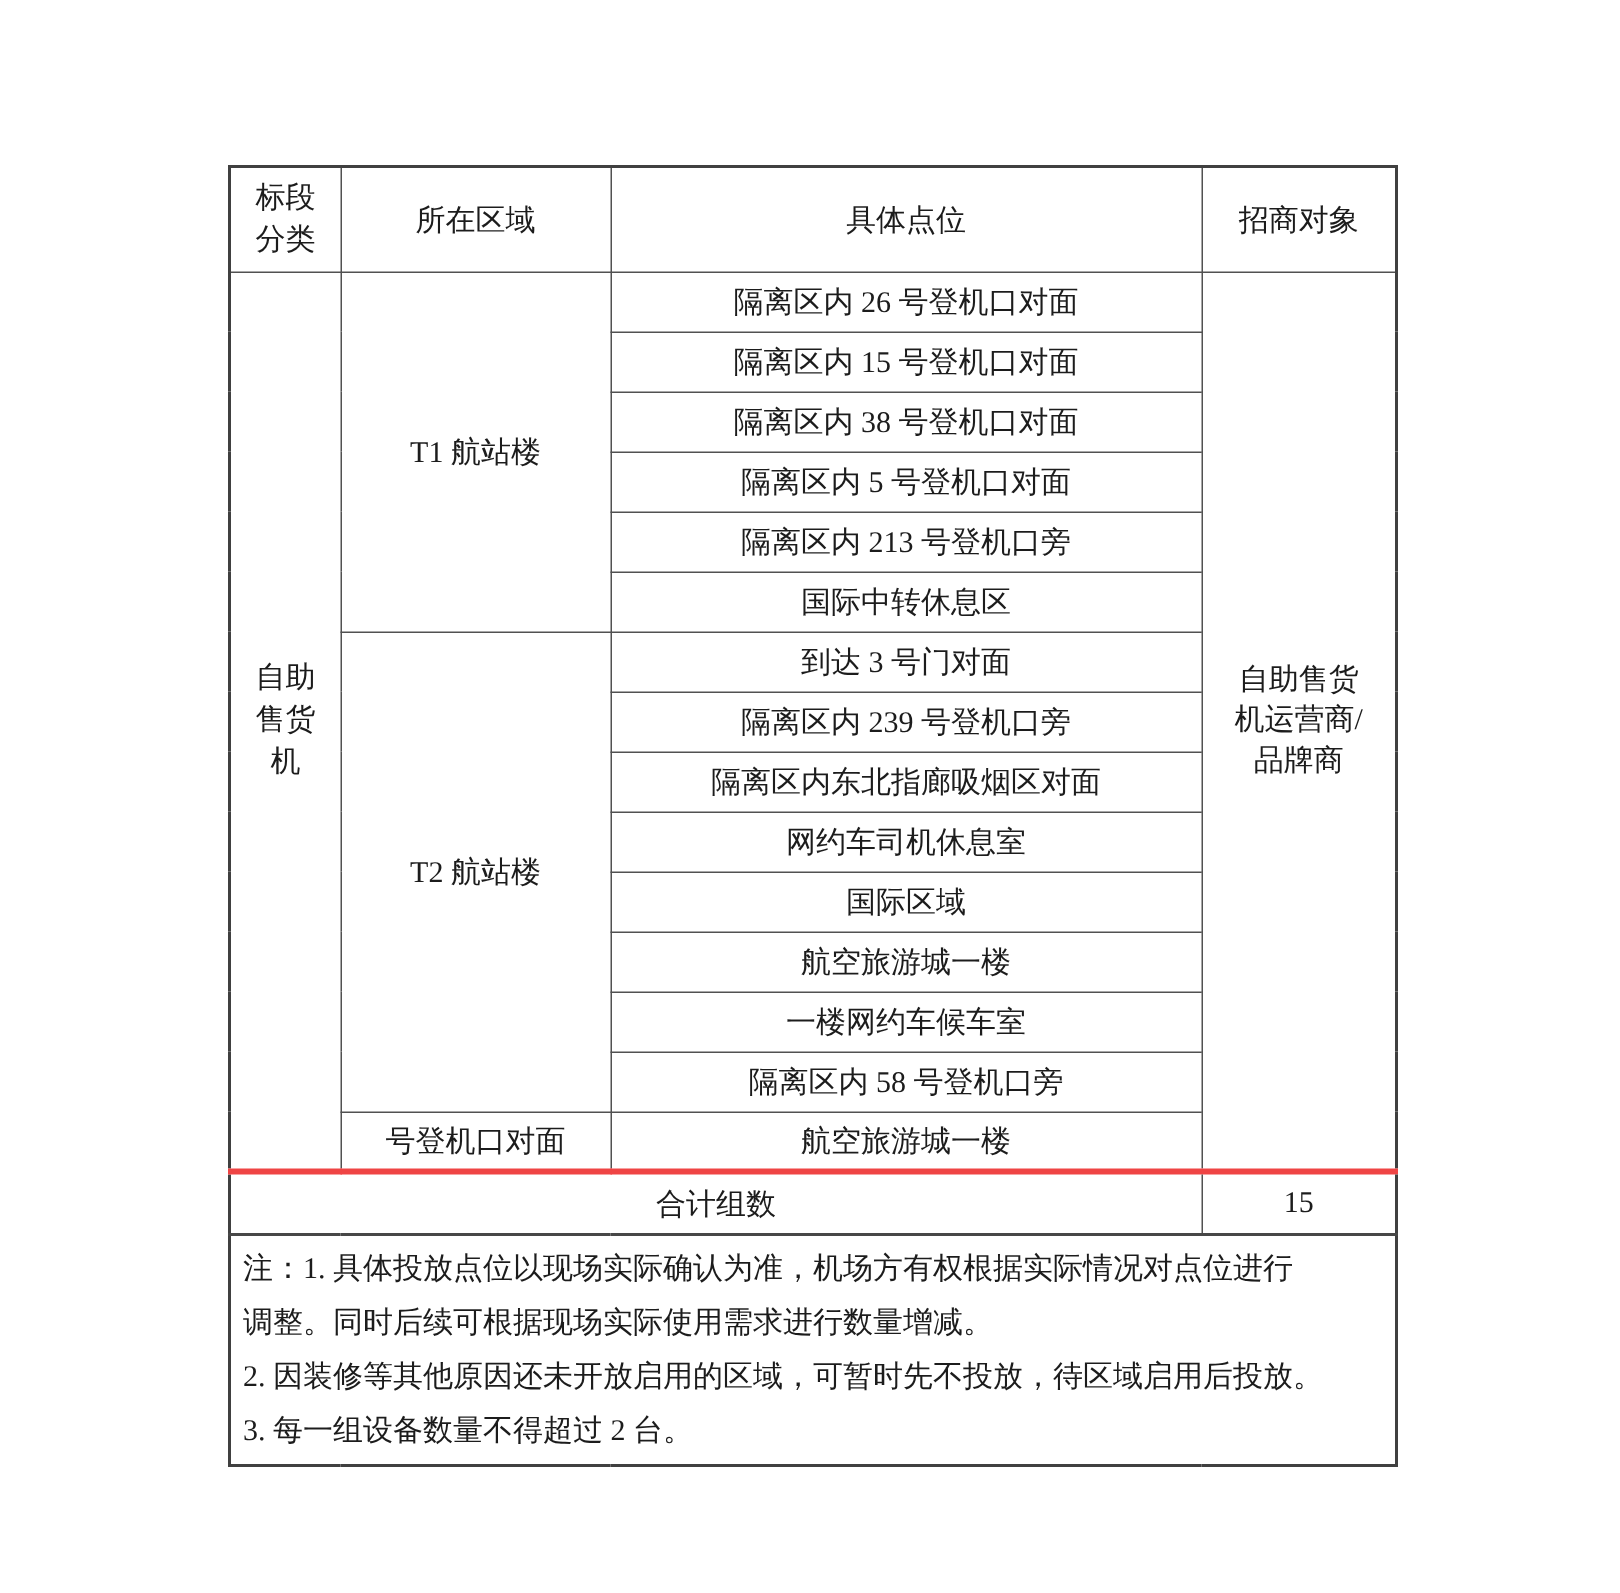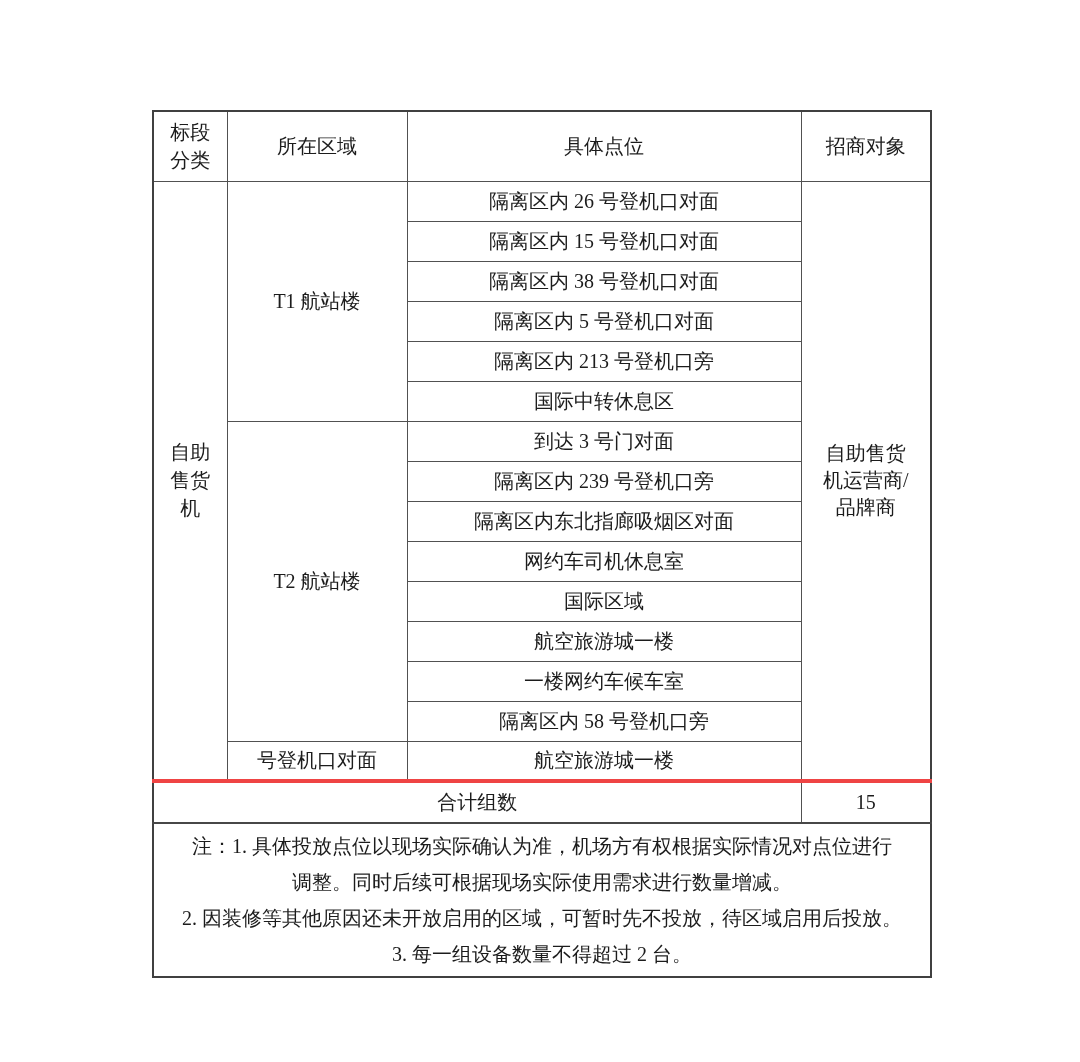--- a/index.html
+++ b/index.html
@@ -31,21 +31,21 @@
     font-size: 20px;
     font-weight: normal;
     overflow: hidden;
   }
   tr.header-row { height: 70px; }
   tr.data-row   { height: 40px; }
   tr.total-row  { height: 42px; }
   tr.total-row td { border-top: 4px solid #ef4444; border-bottom: 2px solid #474747; }
   tr.notes-row  { height: 146px; }
   tr.notes-row td {
-    text-align: center;
+    text-align: left;
     vertical-align: top;
     padding: 4px 8px;
   }
   .narrow {
     width: 44px;
     margin: 0 auto;
     line-height: 28px;
     word-break: break-all;
   }
   .target-cell {

